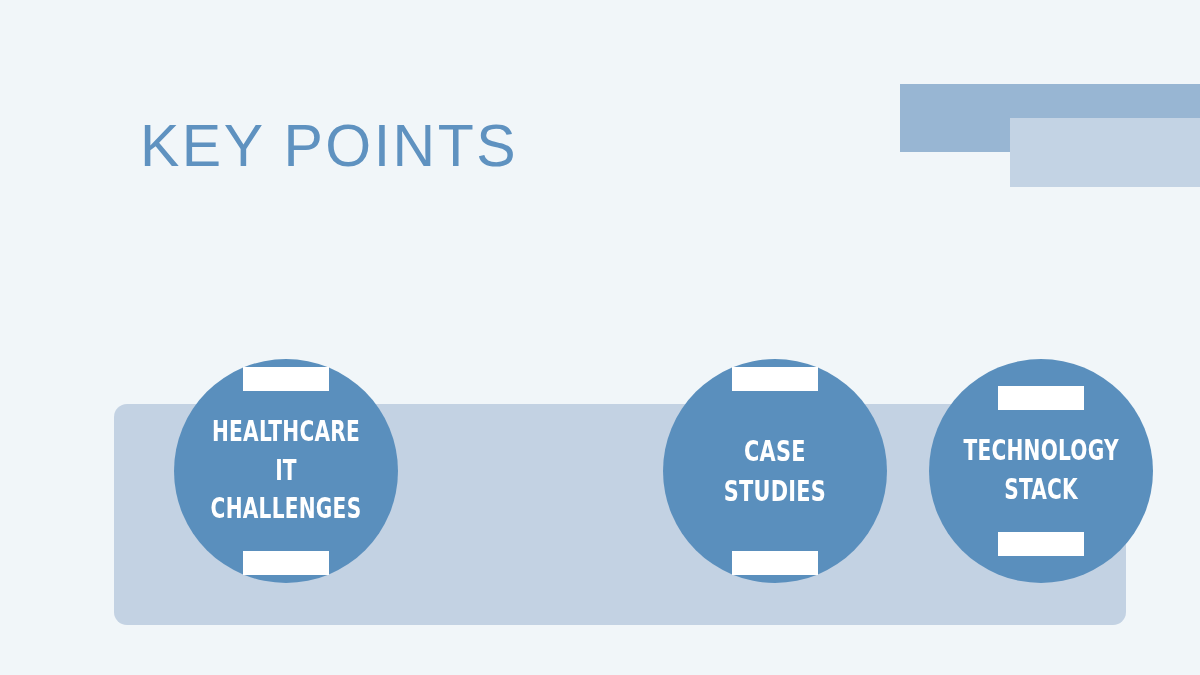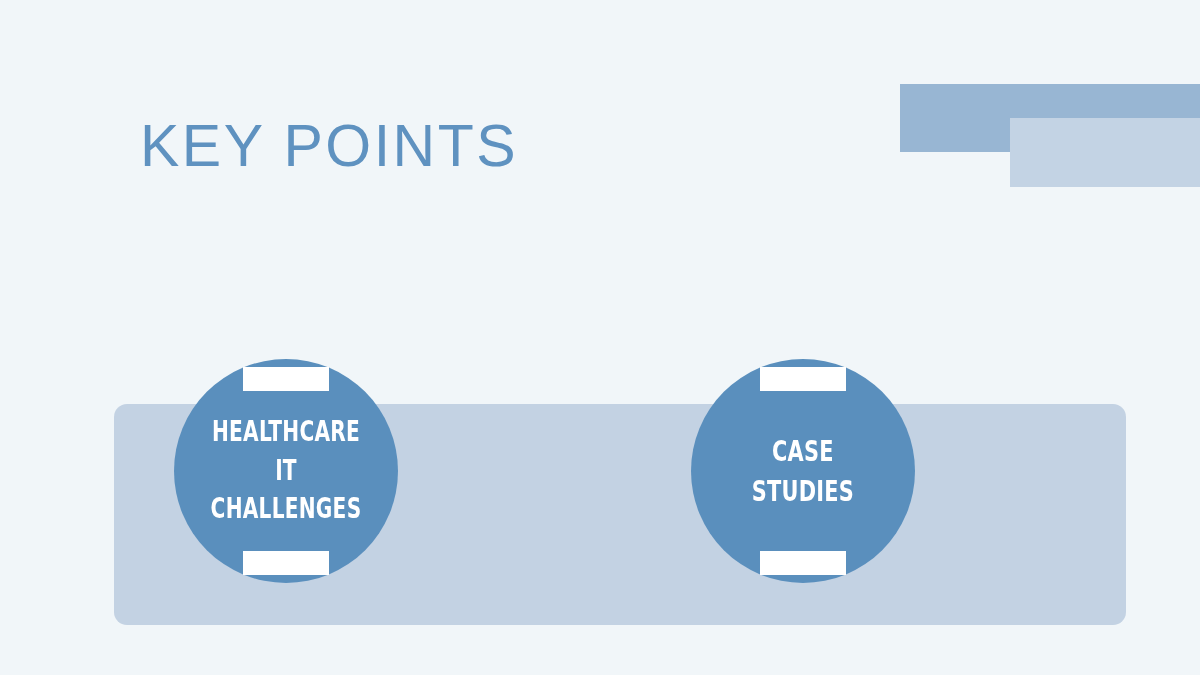--- a/index.html
+++ b/index.html
@@ -86,21 +86,21 @@
     border-radius: 50%;
     background: #5a8fbd;
     display: flex;
     flex-direction: column;
     align-items: center;
     justify-content: center;
   }
 
   .circle-0 { left: 110px; }
   .circle-1 { left: 371px; }
-  .circle-2 { left: 627px; gap: 18px; }
+  .circle-2 { left: 599px; gap: 18px; }
   .circle-3 { left: 865px; }
 
   .rule {
     width: 86px;
     height: 2px;
     background: #ffffff;
     flex: 0 0 auto;
   }
 
   .rule-top    { margin-bottom: 22px; }
@@ -149,16 +149,22 @@
     </div>
 
 
     <div class="circle circle-2">
       <div class="rule rule-top"></div>
       <div class="circle-label">CASE
 STUDIES</div>
       <div class="rule rule-bottom"></div>
     </div>
 
+    <div class="circle circle-3">
+      <div class="rule rule-top"></div>
+      <div class="circle-label">TECHNOLOGY
+STACK</div>
+      <div class="rule rule-bottom"></div>
+    </div>
 
   </div>
 
 </div>
 
 </body></html>

